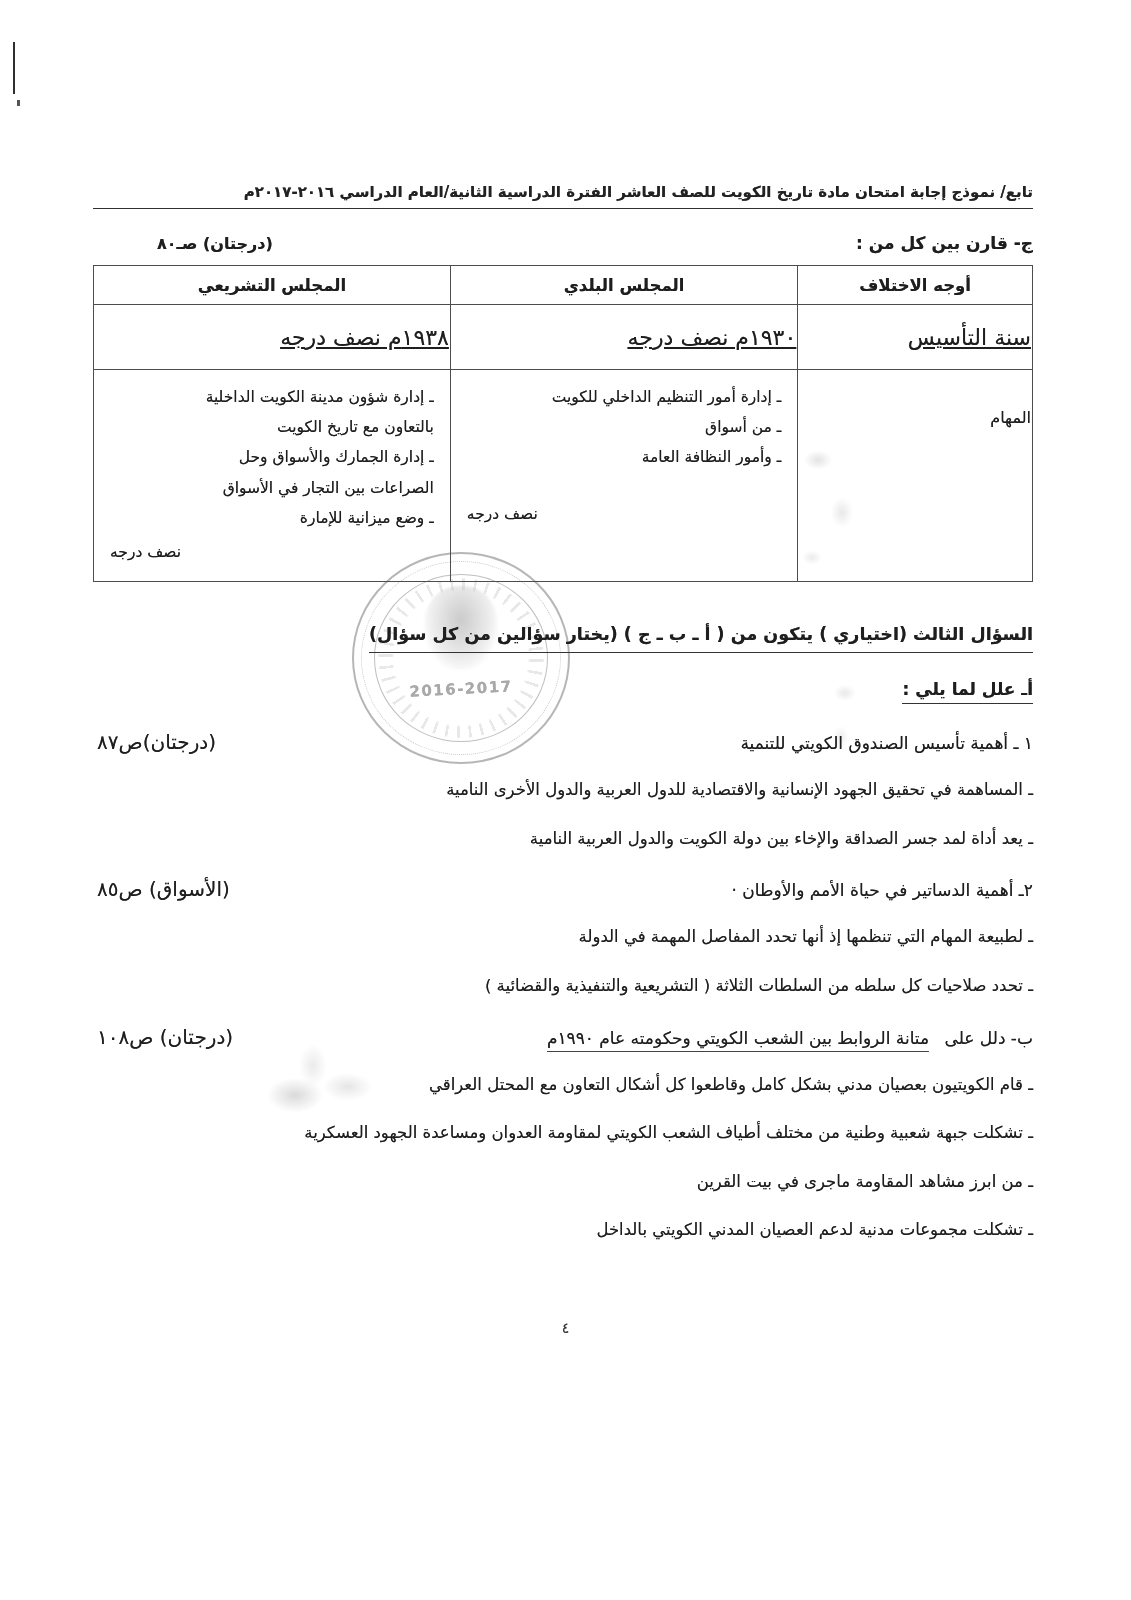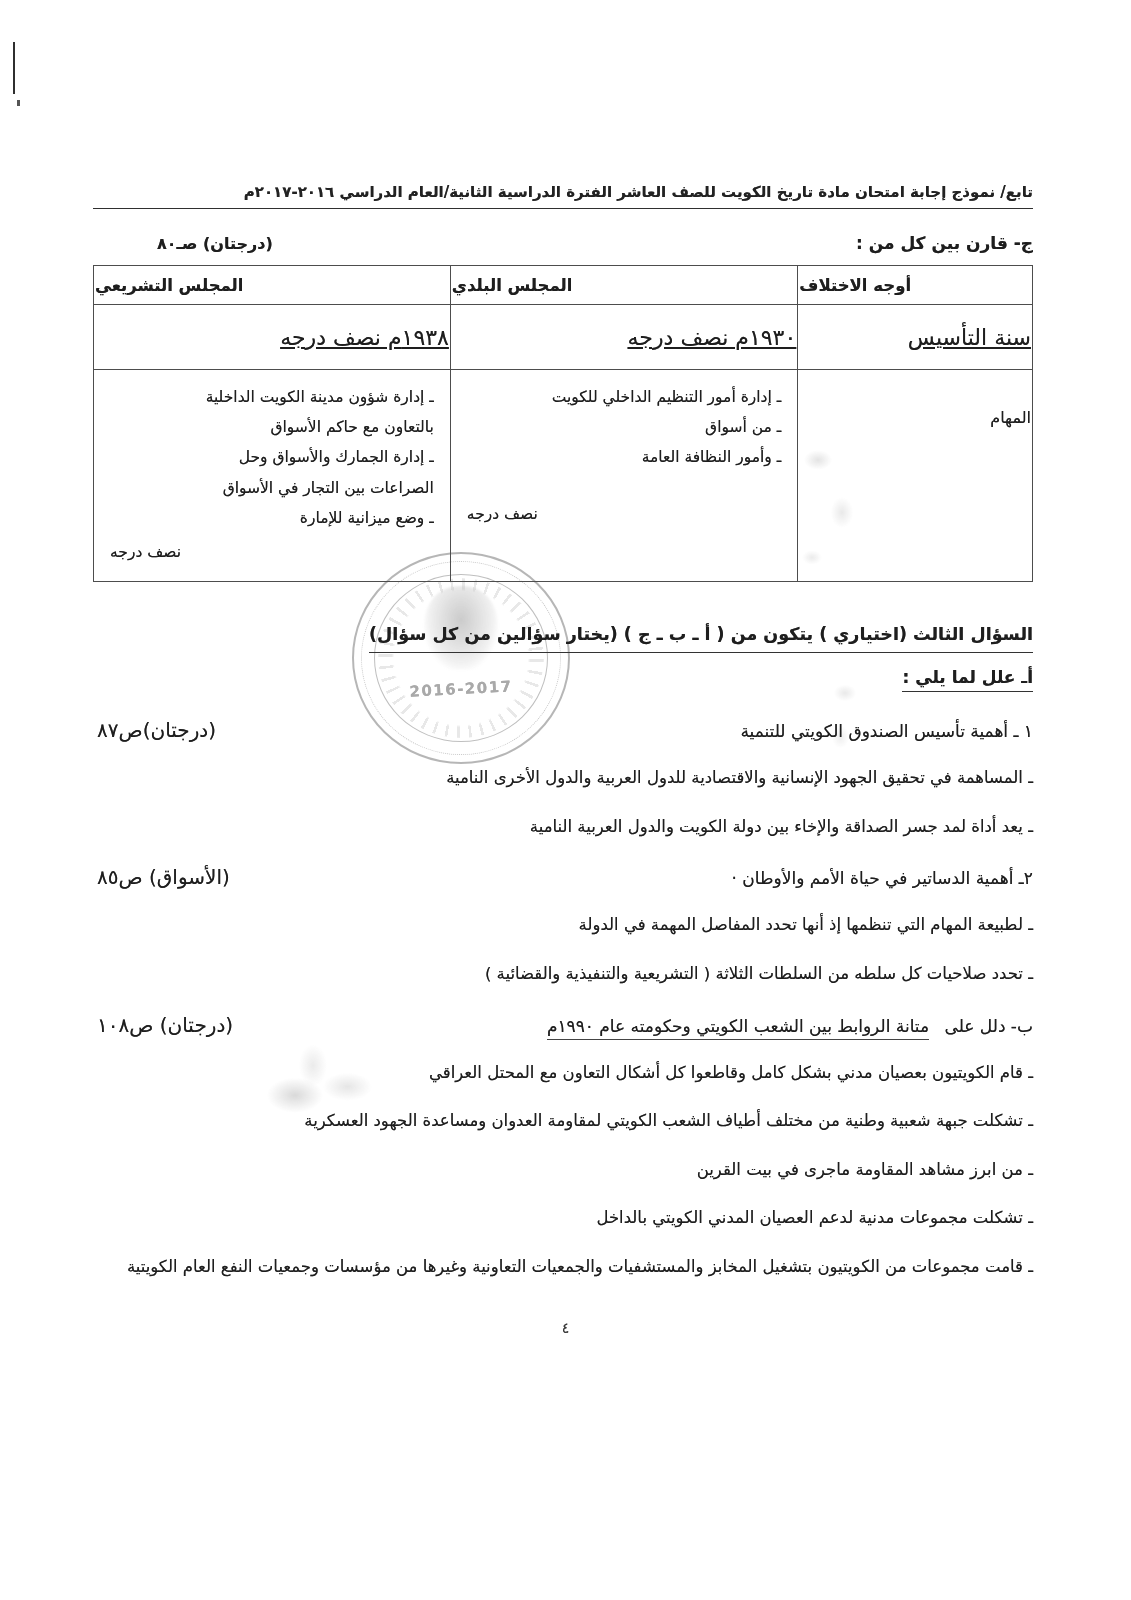--- a/index.html
+++ b/index.html
@@ -18,30 +18,30 @@
     border-bottom:1.5px solid #2f2f2f;padding-bottom:7px;color:#222;
   }
 
   
   .compare-row{display:flex;justify-content:space-between;align-items:baseline;margin-top:24px;font-size:17px;font-weight:700;}
   .compare-row .marks{font-weight:600;margin-left:64px;font-size:16px;}
 
   
   table.cmp{width:100%;border-collapse:collapse;margin-top:12px;table-layout:fixed;}
   table.cmp th, table.cmp td{border:1px solid #4d4d4d;}
-  table.cmp th{height:36px;font-size:16.5px;font-weight:700;text-align:left;}
+  table.cmp th{height:36px;font-size:16.5px;font-weight:700;text-align:center;}
   td.center-cell{height:62px;text-align:right;font-size:22px;text-decoration:underline;}
   td.label-cell{text-align:right;vertical-align:top;padding-top:38px;font-size:16px;}
   td.tasks-cell{vertical-align:top;padding:12px 16px 14px;font-size:15.5px;line-height:1.95;height:182px;}
   td.tasks-cell .score{text-align:left;margin-top:26px;}
   td.tasks-cell.t2 .score{margin-top:4px;}
 
   
   .q3-title{margin-top:42px;font-size:17.5px;font-weight:700;border-bottom:1.5px solid #333;padding-bottom:8px;width:fit-content;}
-  .part-heading{margin-top:14px;font-size:17px;font-weight:700;border-bottom:1.5px solid #333;padding-bottom:4px;width:fit-content;}
+  .part-heading{margin-top:26px;font-size:17px;font-weight:700;border-bottom:1.5px solid #333;padding-bottom:4px;width:fit-content;}
   .qa-row{display:flex;justify-content:space-between;align-items:baseline;margin-top:26px;font-size:17px;}
   .qa-row .marks{margin-left:4px;font-size:20px;white-space:nowrap;}
   .answer-line{margin-top:23px;font-size:16.5px;line-height:1.55;padding-left:20px;}
   .part-b-topic{border-bottom:1.2px solid #444;padding-bottom:3px;}
   .part-b-prefix{margin-left:10px;}
 
   
   .page-number{position:absolute;top:1320px;left:0;right:0;text-align:center;font-size:14px;color:#3a3a3a;}
 
   
@@ -144,21 +144,21 @@
         <tr>
           <td class="label-cell scan-text">المهام</td>
           <td class="tasks-cell">
             <div class="scan-text">ـ  إدارة أمور التنظيم الداخلي للكويت</div>
             <div class="scan-text">ـ من أسواق</div>
             <div class="scan-text">ـ وأمور النظافة العامة</div>
             <div class="score scan-text">نصف درجه</div>
           </td>
           <td class="tasks-cell t2">
             <div class="scan-text">ـ إدارة شؤون مدينة الكويت الداخلية</div>
-            <div class="scan-text">بالتعاون مع حاكم الأسواق</div>
+            <div class="scan-text">بالتعاون مع تاريخ الكويت</div>
             <div class="scan-text">ـ إدارة الجمارك والأسواق وحل</div>
             <div class="scan-text">الصراعات بين التجار في الأسواق</div>
             <div class="scan-text">ـ وضع ميزانية للإمارة</div>
             <div class="score scan-text">نصف درجه</div>
           </td>
         </tr>
       </tbody>
     </table>
 
     <div class="q3-title scan-text">السؤال الثالث  (اختياري ) يتكون من ( أ ـ ب ـ ج  ) (يختار سؤالين من كل سؤال)</div>
@@ -183,19 +183,18 @@
       <span>
         <span class="part-b-prefix scan-text">ب- دلل على</span>
         <span class="part-b-topic scan-text">متانة الروابط بين الشعب الكويتي وحكومته عام ١٩٩٠م</span>
       </span>
       <span class="marks scan-text">(درجتان)  ص١٠٨</span>
     </div>
     <div class="answer-line scan-text">ـ قام الكويتيون بعصيان مدني بشكل كامل  وقاطعوا كل أشكال التعاون مع المحتل العراقي</div>
     <div class="answer-line scan-text">ـ  تشكلت  جبهة شعبية وطنية من مختلف أطياف الشعب الكويتي لمقاومة العدوان ومساعدة الجهود العسكرية</div>
     <div class="answer-line scan-text">ـ من ابرز مشاهد المقاومة ماجرى في بيت القرين</div>
     <div class="answer-line scan-text">ـ  تشكلت مجموعات مدنية لدعم العصيان المدني الكويتي بالداخل</div>
-    <div class="answer-line scan-text">ـ قامت مجموعات من الكويتيون بتشغيل المخابز والمستشفيات والجمعيات التعاونية وغيرها من مؤسسات وجمعيات النفع العام الكويتية</div>
 
   </div>
 
   <div class="page-number scan-text">٤</div>
 
 </div>
 
 </body></html>

